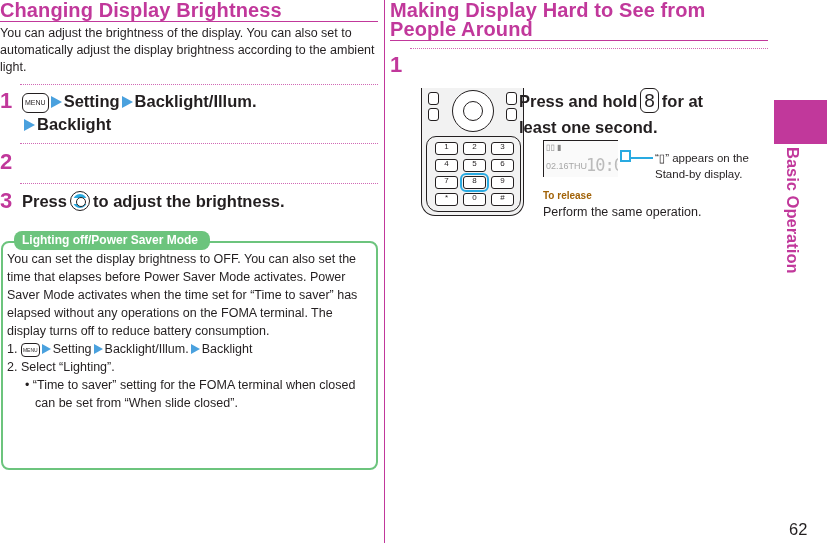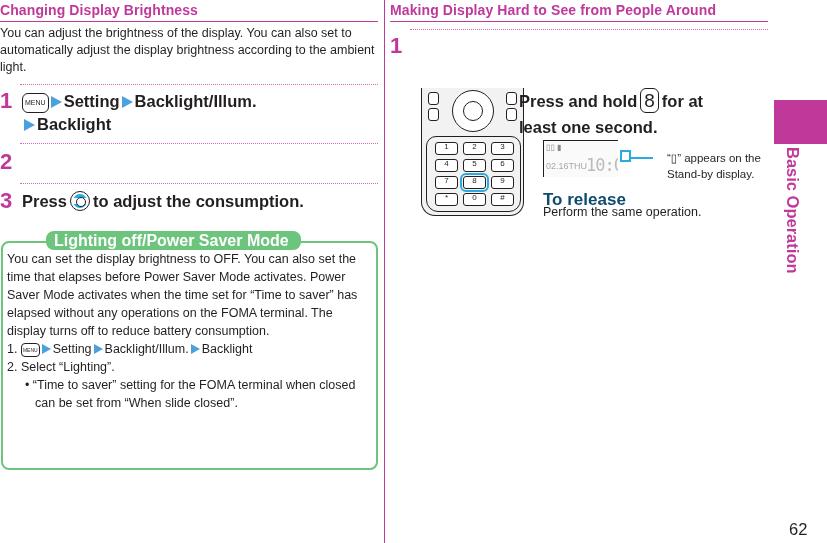--- a/index.html
+++ b/index.html
@@ -3,39 +3,39 @@
 <meta charset="utf-8">
 <style>
   * { box-sizing: border-box; margin: 0; padding: 0; }
   html, body { width: 827px; height: 543px; background: #ffffff; overflow: hidden; }
   body { position: relative; font-family: "Liberation Sans", sans-serif; color: #231f20; }
 
   .col-left { position: absolute; left: 0; top: 0; width: 378px; }
   .col-right { position: absolute; left: 390px; top: 0; width: 378px; }
   .vdivider { position: absolute; left: 384px; top: 0; width: 1px; height: 543px; background: #c1389b; }
 
-  .sec-title { color: #c1389b; font-weight: bold; font-size: 14px; line-height: 19px; padding-top: 1px; padding-bottom: 1px; border-bottom: 1.5px solid #c1389b; letter-spacing: 0.1px; }
+  .sec-title { color: #c1389b; font-weight: bold; font-size: 20px; line-height: 19px; padding-top: 1px; padding-bottom: 1px; border-bottom: 1.5px solid #c1389b; letter-spacing: 0.1px; }
   .intro { font-weight: normal; font-size: 12.5px; line-height: 17px; margin-top: 3px; }
 
   .dots { height: 0; border-top: 1.5px dotted #d168b5; margin-left: 20px; }
 
   .step { display: flex; align-items: flex-start; }
   .step-num { color: #c1389b; font-weight: bold; font-size: 22px; width: 22px; line-height: 22px; }
   .step-text { font-weight: bold; font-size: 16.5px; line-height: 22px; }
   .arrow { display: inline-block; width: 0; height: 0; border-top: 6.5px solid transparent; border-bottom: 6.5px solid transparent; border-left: 11px solid #4aa1de; vertical-align: -1px; margin: 0 2px 0 2px; }
   .arrow.sm { border-top-width: 5px; border-bottom-width: 5px; border-left-width: 9px; }
   .menu-key { display: inline-block; border: 1.3px solid #231f20; border-radius: 6px; font-size: 7px; font-weight: normal; padding: 5px 2px; line-height: 8px; vertical-align: 2px; }
   .menu-key.sm { font-size: 5px; padding: 3px 1px; border-radius: 4px; line-height: 6px; vertical-align: 1px; }
   .nav-key { display: inline-block; width: 20px; height: 20px; border-radius: 50%; border: 1.2px solid #231f20; vertical-align: -4px; margin: 0 3px; position: relative; overflow: hidden; background: #fff; }
   .nav-key::before { content: ""; position: absolute; left: 2px; top: 2px; width: 14px; height: 14px; border-radius: 50%; background: linear-gradient(#29aae1 0 30%, #fff 30% 70%, #29aae1 70% 100%); }
   .nav-key::after { content: ""; position: absolute; left: 5px; top: 5px; width: 8px; height: 8px; border-radius: 50%; border: 1.2px solid #231f20; background: #fff; }
   .digit-key { display: inline-block; border: 1.5px solid #231f20; border-radius: 6px; padding: 0 3px; font-weight: normal; font-size: 19px; line-height: 23px; margin: 0 3px; }
 
   .box { position: absolute; left: 1px; top: 241px; width: 377px; height: 229px; border: 2px solid #6cc47d; border-radius: 8px; }
-  .box-tab { position: absolute; left: 14px; top: 231px; background: #6cc47d; color: #fff; font-weight: bold; font-size: 16px; line-height: 17px; padding: 1px 12px 1px 8px; border-radius: 8px; margin-left: 32px; }
+  .box-tab { position: absolute; left: 14px; top: 231px; background: #6cc47d; color: #fff; font-weight: bold; font-size: 12px; line-height: 17px; padding: 1px 12px 1px 8px; border-radius: 8px; }
   .box-body { position: absolute; left: 7px; top: 250px; width: 365px; font-size: 12.5px; line-height: 18px; }
   .box-body p { margin: 0; }
   .li { display: block; }
   .bullet-line { padding-left: 28px; text-indent: -10px; }
 
   .phone { position: absolute; left: 421px; top: 88px; width: 103px; height: 128px; border: 1.5px solid #231f20; border-top: none; border-radius: 0 0 14px 14px; background: #f2f2f2; overflow: hidden; }
   .phone .dpad { position: absolute; left: 30px; top: 2px; width: 42px; height: 42px; border-radius: 50%; border: 1.3px solid #231f20; background: #fff; }
   .phone .dpad-c { position: absolute; left: 41px; top: 13px; width: 20px; height: 20px; border-radius: 50%; border: 1.3px solid #231f20; background: #fff; }
   .phone .sk { position: absolute; width: 11px; height: 13px; border: 1px solid #231f20; border-radius: 3px; background: #fff; }
   .phone .keypad { position: absolute; left: 13px; top: 54px; width: 78px; display: grid; grid-template-columns: repeat(3, 23px); gap: 4px 5px; }
@@ -44,21 +44,21 @@
   .phone .curve { position: absolute; left: 4px; top: 48px; width: 95px; height: 76px; border: 1px solid #231f20; border-radius: 10px 10px 12px 12px; }
 
   .r-step-text { position: absolute; left: 519px; top: 88px; width: 225px; font-weight: bold; font-size: 16.5px; line-height: 26px; }
   .standby { position: absolute; left: 543px; top: 140px; width: 75px; height: 37px; border-top: 1.5px solid #231f20; border-left: 1.5px solid #231f20; background: #fafafa; font-size: 9px; color: #a8a8a8; overflow: hidden; }
   .standby .date { position: absolute; left: 2px; top: 20px; }
   .standby .time { position: absolute; left: 42px; top: 14px; font-size: 17px; letter-spacing: -1px; color: #bbb; font-family: "DejaVu Sans Mono", monospace; }
   .standby .ind { position: absolute; left: 2px; top: 2px; font-size: 8px; color: #888; }
   .callout-line { position: absolute; left: 631px; top: 157px; width: 22px; height: 1.5px; background: #29aae1; }
   .callout-box { position: absolute; left: 620px; top: 150px; width: 11px; height: 12px; border: 2px solid #29aae1; }
   .callout-text { position: absolute; left: 655px; top: 150px; font-size: 11.5px; line-height: 16px; }
-  .release-head { position: absolute; left: 543px; top: 190px; font-size: 17px; font-weight: bold; color: #0c4a6e; }
+  .release-head { position: absolute; left: 543px; top: 190px; font-size: 10px; font-weight: bold; color: #a16207; }
   .release-body { position: absolute; left: 543px; top: 205px; font-size: 12.5px; text-align: right; }
 
   .side-tab { position: absolute; left: 774px; top: 100px; width: 53px; height: 44px; background: #c1389b; }
   .side-label { position: absolute; left: 783px; top: 147px; width: 20px; height: 150px; }
   .side-label span { position: absolute; left: 0; top: 0; transform-origin: 0 0; transform: translateX(20px) rotate(90deg); white-space: nowrap; color: #c1389b; font-weight: bold; font-size: 16.5px; line-height: 20px; }
   .page-num { position: absolute; left: 789px; top: 520px; font-size: 16.5px; }
 </style>
 </head>
 <body>
 
@@ -79,21 +79,21 @@
 
   <div class="dots" style="margin-top:8px;"></div>
   <div class="step" style="margin-top:7px;">
     <span class="step-num">2</span>
   </div>
 
   <div class="dots" style="margin-top:10px;"></div>
   <div class="step" style="margin-top:6px;">
     <span class="step-num">3</span>
     <div class="step-text">
-      <span>Press</span><span class="nav-key"></span><span>to adjust the consumption.</span>
+      <span>Press</span><span class="nav-key"></span><span>to adjust the brightness.</span>
     </div>
   </div>
 </div>
 
 <div class="box"></div>
 <div class="box-tab">Lighting off/Power Saver Mode</div>
 <div class="box-body">
   <p>You can set the display brightness to OFF. You can also set the time that elapses before Power Saver Mode activates. Power Saver Mode activates when the time set for “Time to saver” has elapsed without any operations on the FOMA terminal. The display turns off to reduce battery consumption.</p>
   <span class="li">
     <span>1.</span>
@@ -139,21 +139,21 @@
   <span>Press and hold</span><span class="digit-key">8</span><span>for at least one second.</span>
 </div>
 
 <div class="standby">
   <span class="ind">▯▯  ▮</span>
   <span class="date">02.16THU</span>
   <span class="time">10:00</span>
 </div>
 <div class="callout-box"></div>
 <div class="callout-line"></div>
-<div class="callout-text" style="width:112px;margin-left:12px;">“▯” appears on the Stand-by display.</div>
+<div class="callout-text" style="width:112px;">“▯” appears on the Stand-by display.</div>
 
 <div class="release-head">To release</div>
 <div class="release-body">Perform the same operation.</div>
 
 <div class="side-tab"></div>
 <div class="side-label">
     <span>Basic Operation</span>
   </div>
 
 <div class="page-num">62</div>

